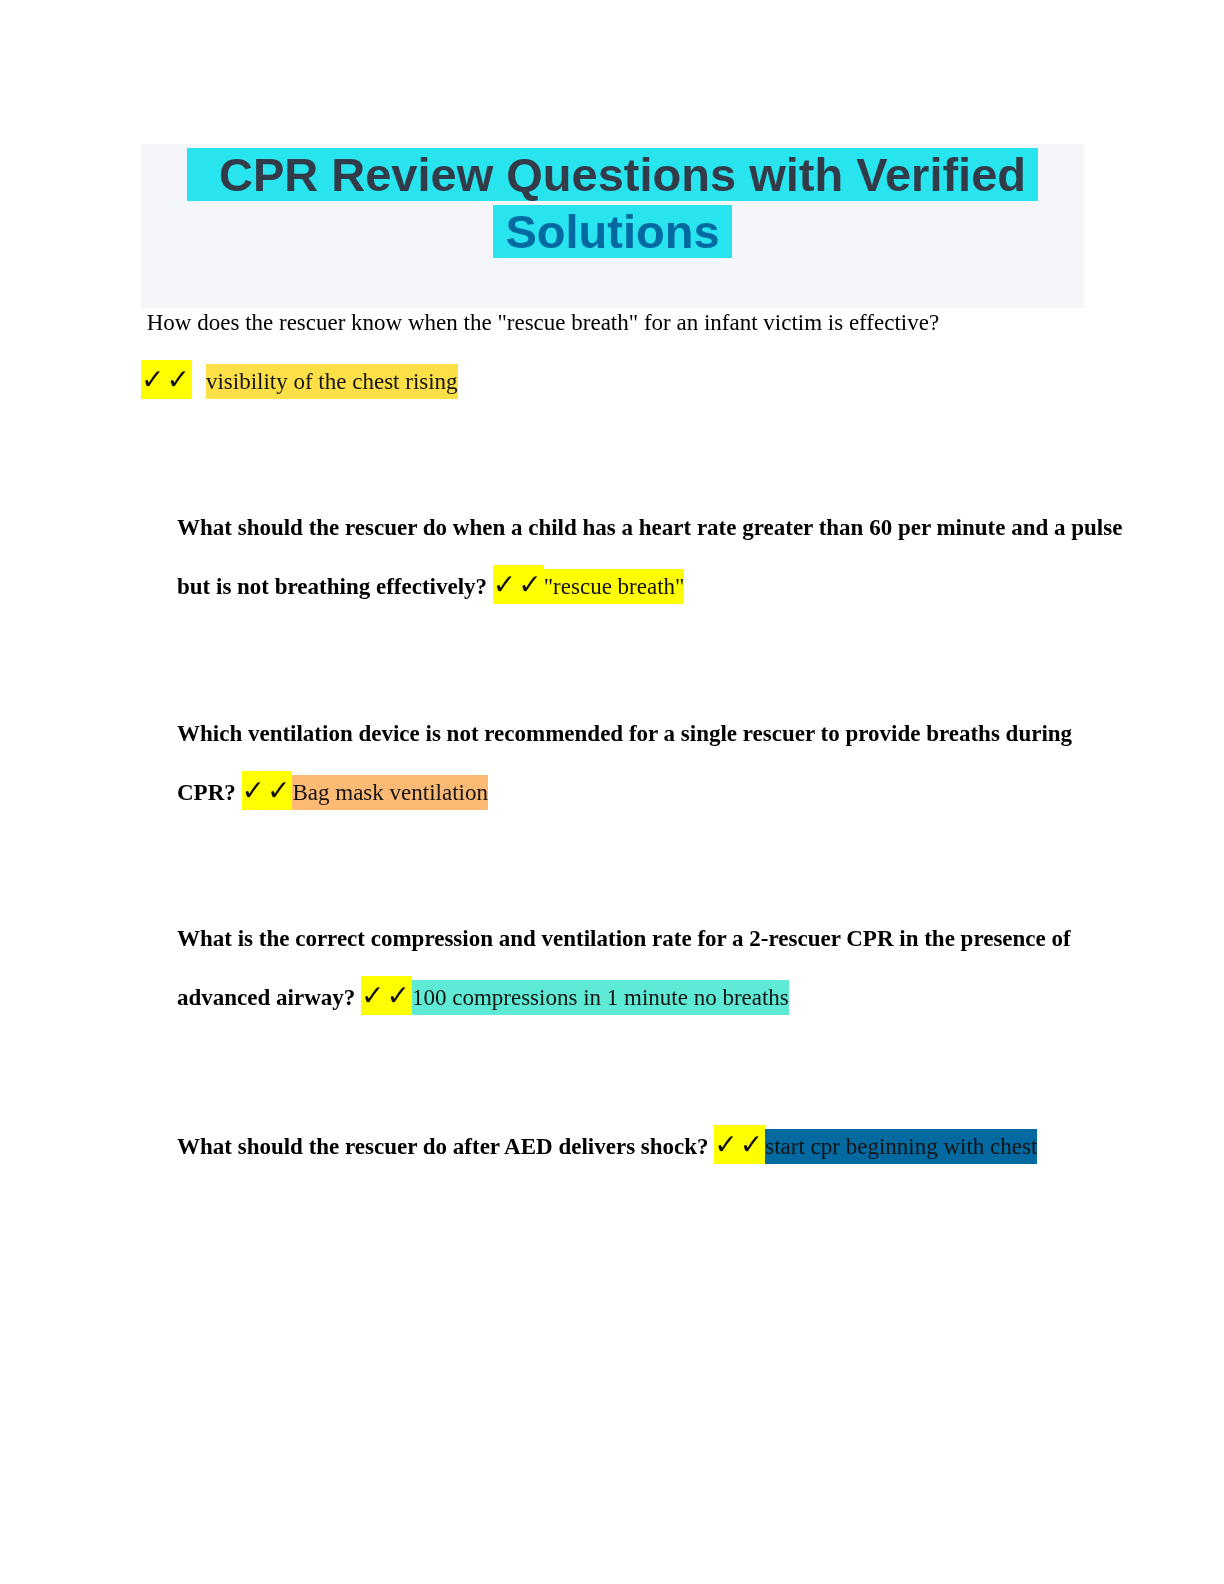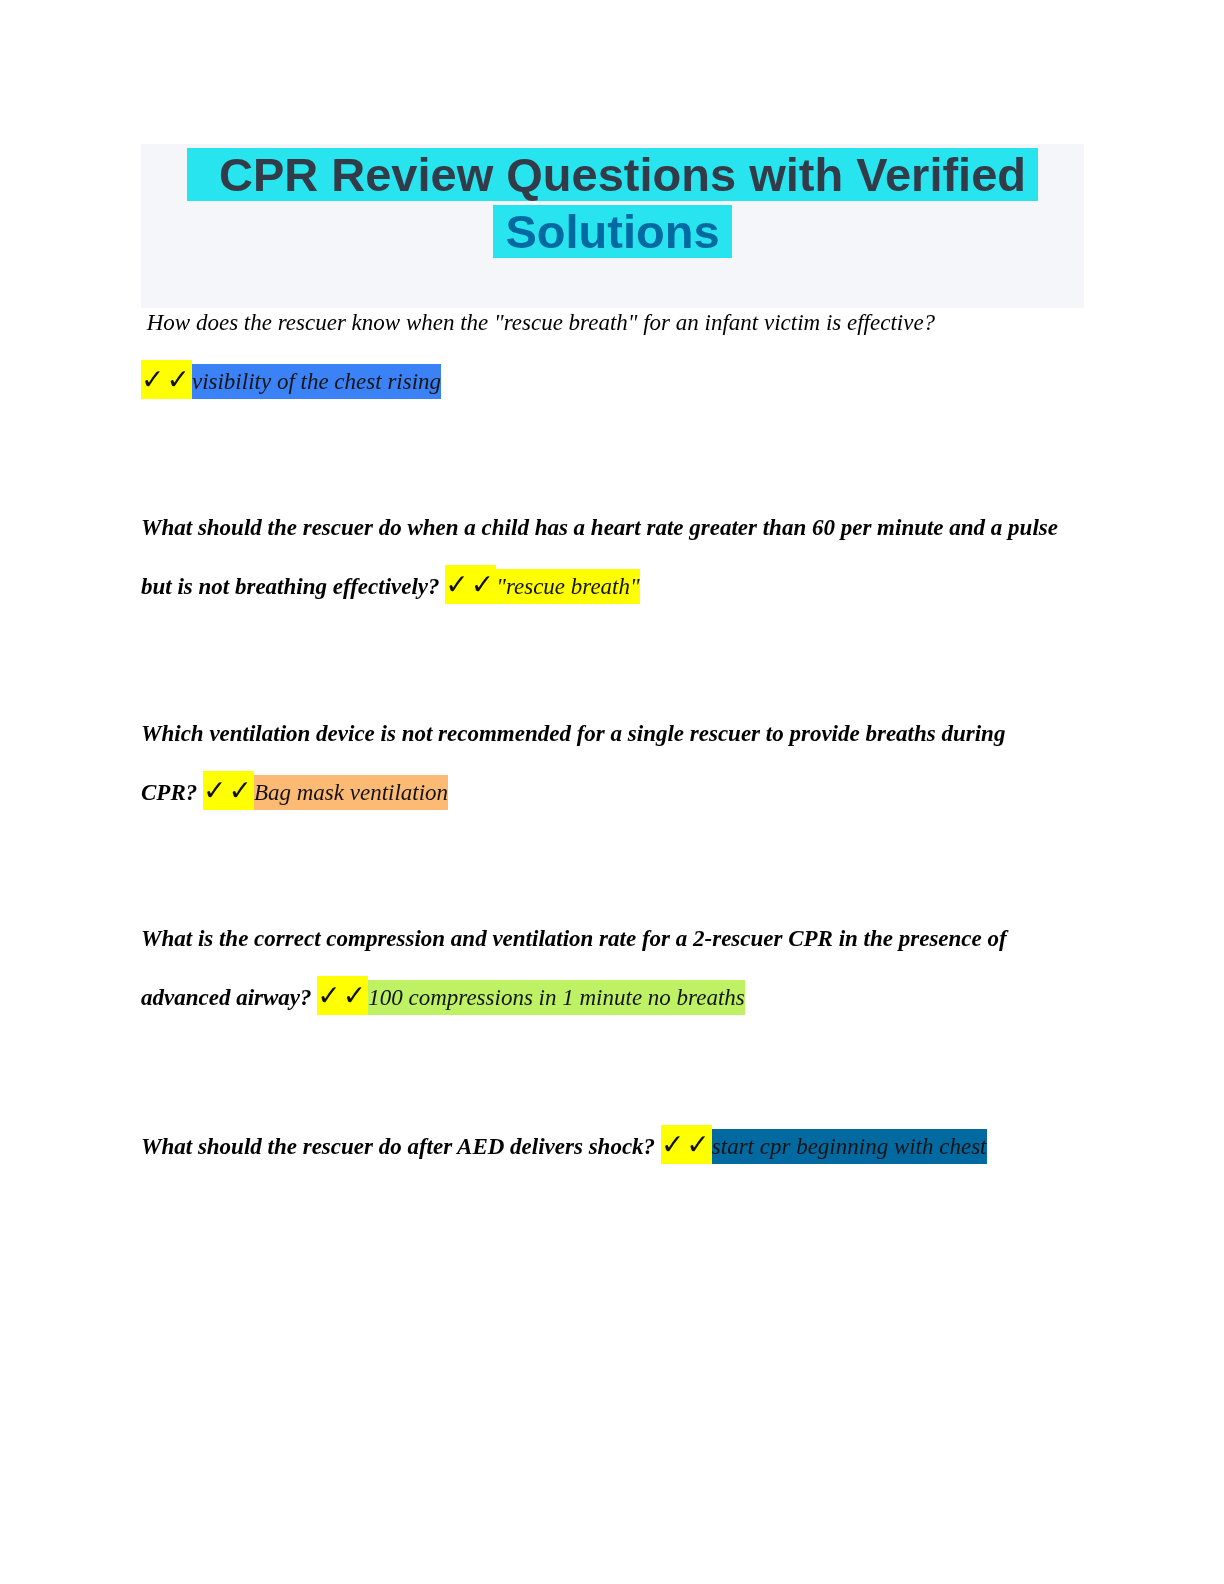--- a/index.html
+++ b/index.html
@@ -29,29 +29,29 @@
   }
   .title-hl {
     background: #27e4ef;
     padding: 0 12px;
   }
   .qa-content {
     margin-left: 141px;
     width: 943px;
     margin-top: -13px;
   }
-  .qa-block { margin: 0 0 90px 0; font-style: italic; }
+  .qa-block { margin: 0 0 90px 0; }
   .text-line {
     font-size: 23px;
     line-height: 56.7px;
     white-space: pre;
     color: #000000;
   }
   .run-q  { font-weight: normal; color: #000000; }
-  .run-qb { font-weight: bold;   color: #000000; }
+  .run-qb { font-weight: bold;   color: #000000; margin-left: 36px; }
   .run-check {
     font-family: "DejaVu Sans", sans-serif;
     font-weight: bold;
     font-size: 28px;
     padding: 3px 0;
     letter-spacing: 2px;
     color: #101010;
   }
   .run-ans {
     padding: 5px 0;
@@ -61,30 +61,30 @@
 </head>
 <body>
 
 <div class="title-panel" style="background: rgb(245, 246, 250);">
   <h1 class="doc-title"><span class="title-hl" style="background: rgb(39, 228, 239); color: rgb(51, 59, 72); padding-left: 32px;">CPR Review Questions with Verified</span><br><span class="title-hl" style="background: rgb(39, 228, 239); color: #0369a1;">Solutions</span></h1>
 </div>
 
 <div class="qa-content">
     <div class="qa-block">
       <div class="text-line"><span class="run-q"> How does the rescuer know when the "rescue breath" for an infant victim is effective?</span></div>
-      <div class="text-line"><span class="run-check" style="background: rgb(255, 255, 0);">✓✓</span><span class="run-ans" style="background: #3b82f6;">visibility of the chest rising</span></div>
+      <div class="text-line"><span class="run-check" style="background: rgb(255, 255, 0);">✓✓</span><span class="run-ans" style="background: #fde047; margin-left: 14px;">visibility of the chest rising</span></div>
     </div>
     <div class="qa-block">
       <div class="text-line"><span class="run-qb">What should the rescuer do when a child has a heart rate greater than 60 per minute and a pulse</span></div>
       <div class="text-line"><span class="run-qb">but is not breathing effectively? </span><span class="run-check" style="background: rgb(255, 255, 0);">✓✓</span><span class="run-ans" style="background: rgb(255, 255, 0);">"rescue breath"</span></div>
     </div>
     <div class="qa-block">
       <div class="text-line"><span class="run-qb">Which ventilation device is not recommended for a single rescuer to provide breaths during</span></div>
       <div class="text-line"><span class="run-qb">CPR? </span><span class="run-check" style="background: rgb(255, 255, 0);">✓✓</span><span class="run-ans" style="background: #fdba74;">Bag mask ventilation</span></div>
     </div>
     <div class="qa-block">
       <div class="text-line"><span class="run-qb">What is the correct compression and ventilation rate for a 2-rescuer CPR in the presence of</span></div>
-      <div class="text-line"><span class="run-qb">advanced airway? </span><span class="run-check" style="background: rgb(255, 255, 0);">✓✓</span><span class="run-ans" style="background: #bef264; text-align: right;">100 compressions in 1 minute no breaths</span></div>
+      <div class="text-line"><span class="run-qb">advanced airway? </span><span class="run-check" style="background: rgb(255, 255, 0);">✓✓</span><span class="run-ans" style="background: #5eead4; text-align: right;">100 compressions in 1 minute no breaths</span></div>
     </div>
     <div class="qa-block">
       <div class="text-line"><span class="run-qb">What should the rescuer do after AED delivers shock? </span><span class="run-check" style="background: rgb(255, 255, 0);">✓✓</span><span class="run-ans" style="background: #0369a1;">start cpr beginning with chest</span></div>
     </div>
   </div>
 
 </body></html>

